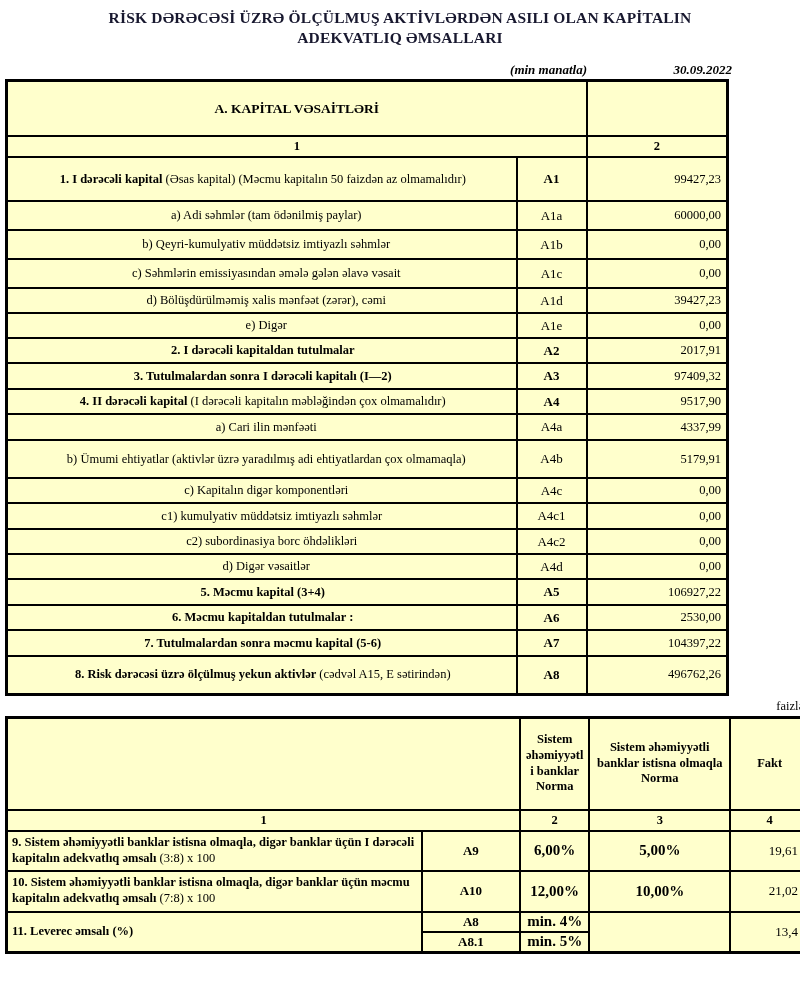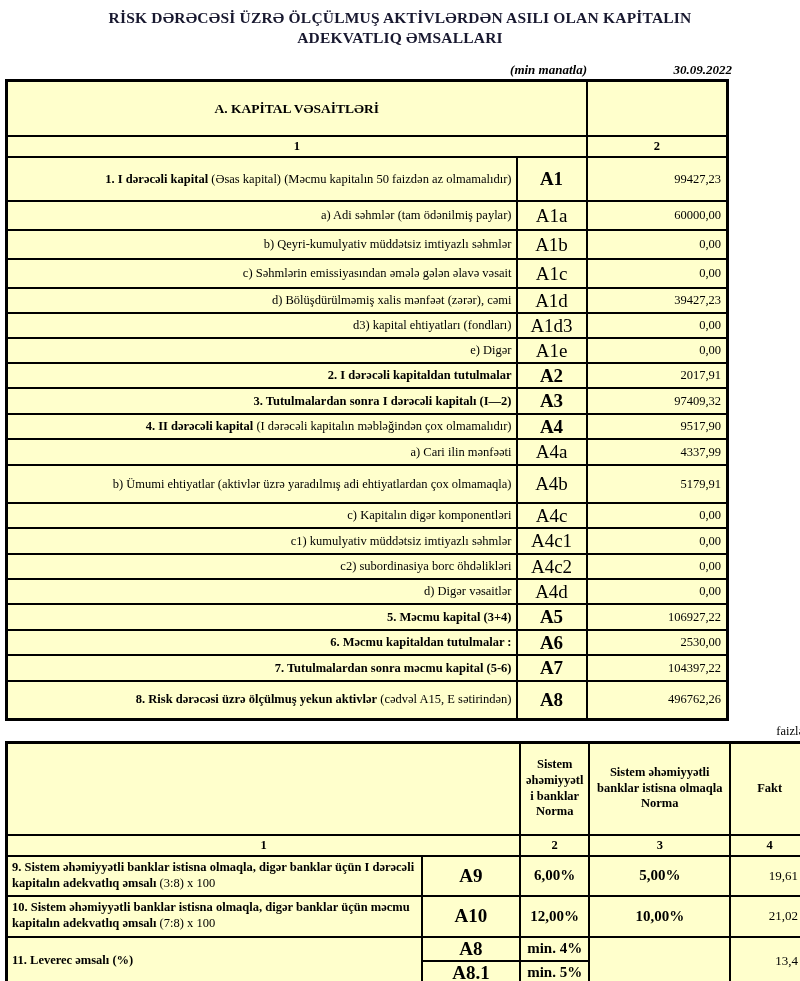--- a/index.html
+++ b/index.html
@@ -52,23 +52,23 @@
   }
   .b { font-weight: bold; }
   #t1 td.sect {
     font-weight: bold; text-align: center; font-size: 13.5px;
     height: 17px; padding: 18px 2px;
   }
   td.cnum {
     font-weight: bold; text-align: center; font-size: 13px;
     height: 17px; padding: 0 2px;
   }
-  #t1 td.lbl { text-align: right; line-height: 1.2; }
+  #t1 td.lbl { text-align: center; line-height: 1.2; }
   #t1 td.code, #t2 td.code {
-    text-align: center; font-size: 19px; padding: 0 2px;
+    text-align: center; font-size: 13px; padding: 0 2px;
   }
   #t1 tr.major td.code, #t1 tr.major td.lbl { font-weight: bold; }
   #t1 td.val, #t2 td.fakt { text-align: right; padding-right: 5px; }
   .ind0 { padding-left: 6px !important; }
   .ind1 { padding-left: 13px !important; }
   .ind2 { padding-left: 24px !important; }
   
   .h44 { height: 44px; } .h41 { height: 38px; }
   .h29 { height: 29px; } .h26 { height: 26px; } .h25 { height: 25px; }
   .gap {
@@ -149,25 +149,20 @@
   </tr>
   <tr class="h29">
     <td class="lbl ind1"><span>c) Səhmlərin emissiyasından əmələ gələn əlavə vəsait</span></td>
     <td class="code">A1c</td>
     <td class="val">0,00</td>
   </tr>
   <tr class="h25">
     <td class="lbl ind1"><span>d) Bölüşdürülməmiş xalis mənfəət (zərər), cəmi</span></td>
     <td class="code">A1d</td>
     <td class="val">39427,23</td>
-  </tr>
-  <tr class="h25">
-    <td class="lbl ind2"><span>d3) kapital ehtiyatları (fondları)</span></td>
-    <td class="code">A1d3</td>
-    <td class="val">0,00</td>
   </tr>
   <tr class="h25">
     <td class="lbl ind1"><span>e) Digər</span></td>
     <td class="code">A1e</td>
     <td class="val">0,00</td>
   </tr>
   <tr class="major h25">
     <td class="lbl ind0"><span class="b">2. I dərəcəli kapitaldan tutulmalar</span></td>
     <td class="code">A2</td>
     <td class="val">2017,91</td>

